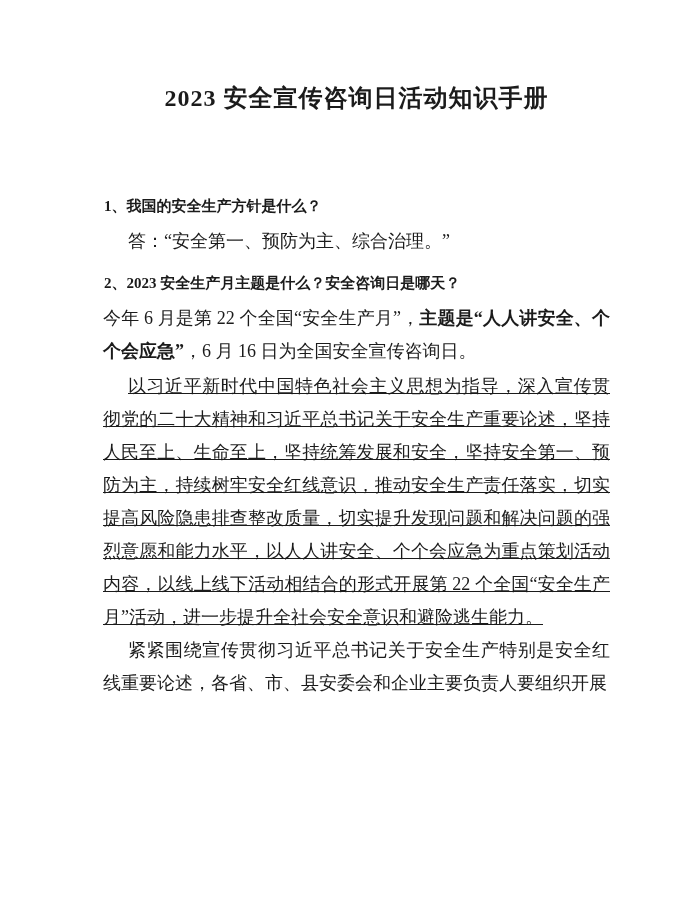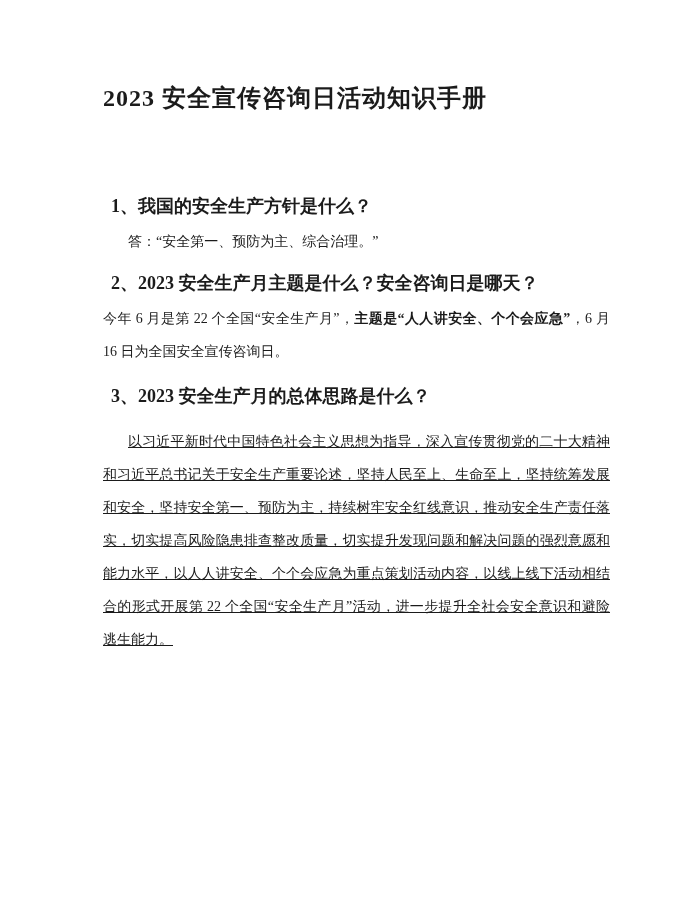--- a/index.html
+++ b/index.html
@@ -20,32 +20,33 @@
   .content {
     box-sizing: border-box;
     padding: 0 90px 0 103px;
   }
   .doc-title {
     margin: 0;
     padding-top: 80px;
     font-size: 24px;
     line-height: 36px;
     font-weight: bold;
+    text-align: center;
     letter-spacing: 1px;
   }
   .question {
-    margin: 8px;
-    font-size: 18px;
+    margin: 1px;
+    font-size: 15px;
     line-height: 33px;
     font-weight: bold;
     text-align: justify;
   }
   .answer {
     margin: 0;
-    font-size: 14px;
+    font-size: 18px;
     line-height: 33px;
     font-weight: normal;
     text-align: justify;
   }
   .answer .bold-seg {
     font-weight: bold;
   }
   .indent {
     text-indent: 25px;
   }
@@ -71,21 +72,21 @@
       <p class="question q1">1、我国的安全生产方针是什么？</p>
       <p class="answer a1 indent">答：“安全第一、预防为主、综合治理。”</p>
     </section>
 
     <section>
       <p class="question q2">2、2023 安全生产月主题是什么？安全咨询日是哪天？</p>
       <p class="answer a2"><span>今年 6 月是第 22 个全国“安全生产月”，</span><span class="bold-seg">主题是“人人讲安全、个个会应急”</span><span>，6 月 16 日为全国安全宣传咨询日。</span></p>
     </section>
 
     <section>
-      <p class="question q3">3、2023 安全生产月的总体思路是什么？</p>
       <p class="answer a3 indent">以习近平新时代中国特色社会主义思想为指导，深入宣传贯彻党的二十大精神和习近平总书记关于安全生产重要论述，坚持人民至上、生命至上，坚持统筹发展和安全，坚持安全第一、预防为主，持续树牢安全红线意识，推动安全生产责任落实，切实提高风险隐患排查整改质量，切实提升发现问题和解决问题的强烈意愿和能力水平，以人人讲安全、个个会应急为重点策划活动内容，以线上线下活动相结合的形式开展第 22 个全国“安全生产月”活动，进一步提升全社会安全意识和避险逃生能力。</p>
     </section>
 
     <section>
+      <p class="answer a4 indent">紧紧围绕宣传贯彻习近平总书记关于安全生产特别是安全红线重要论述，各省、市、县安委会和企业主要负责人要组织开展</p>
     </section>
 
   </div>
 </div>
 
 </body></html>

